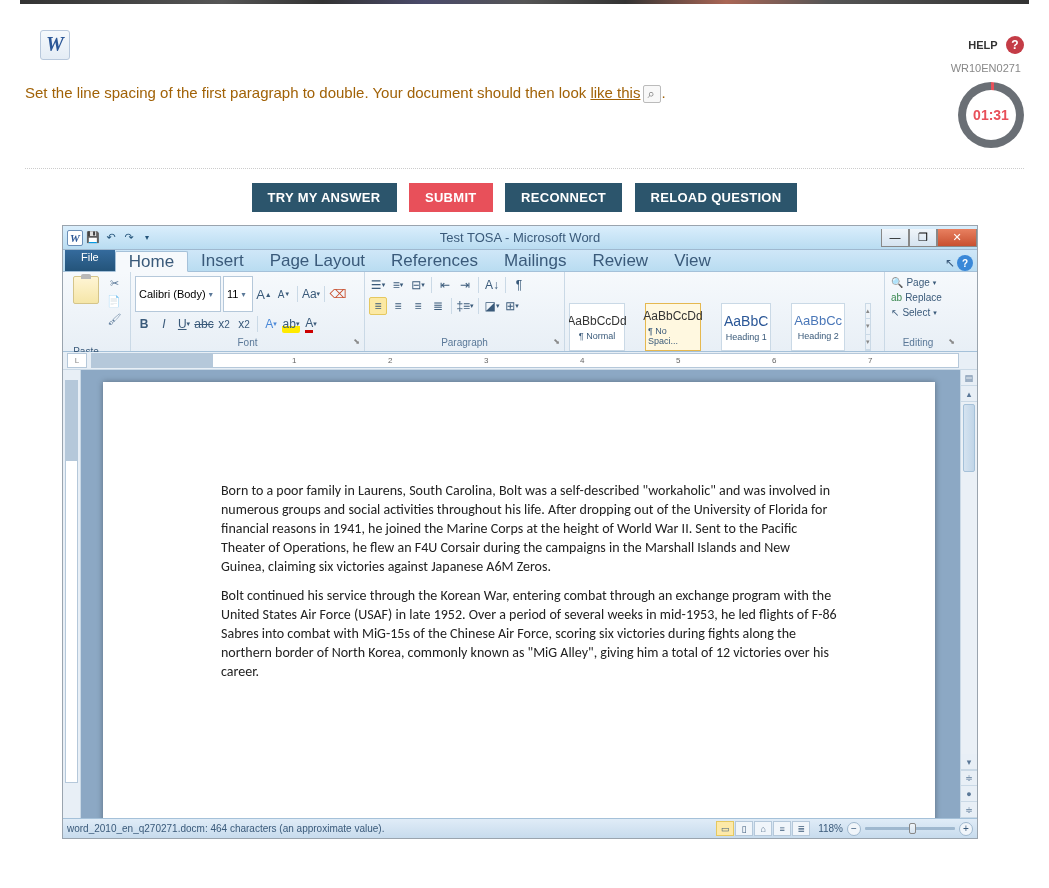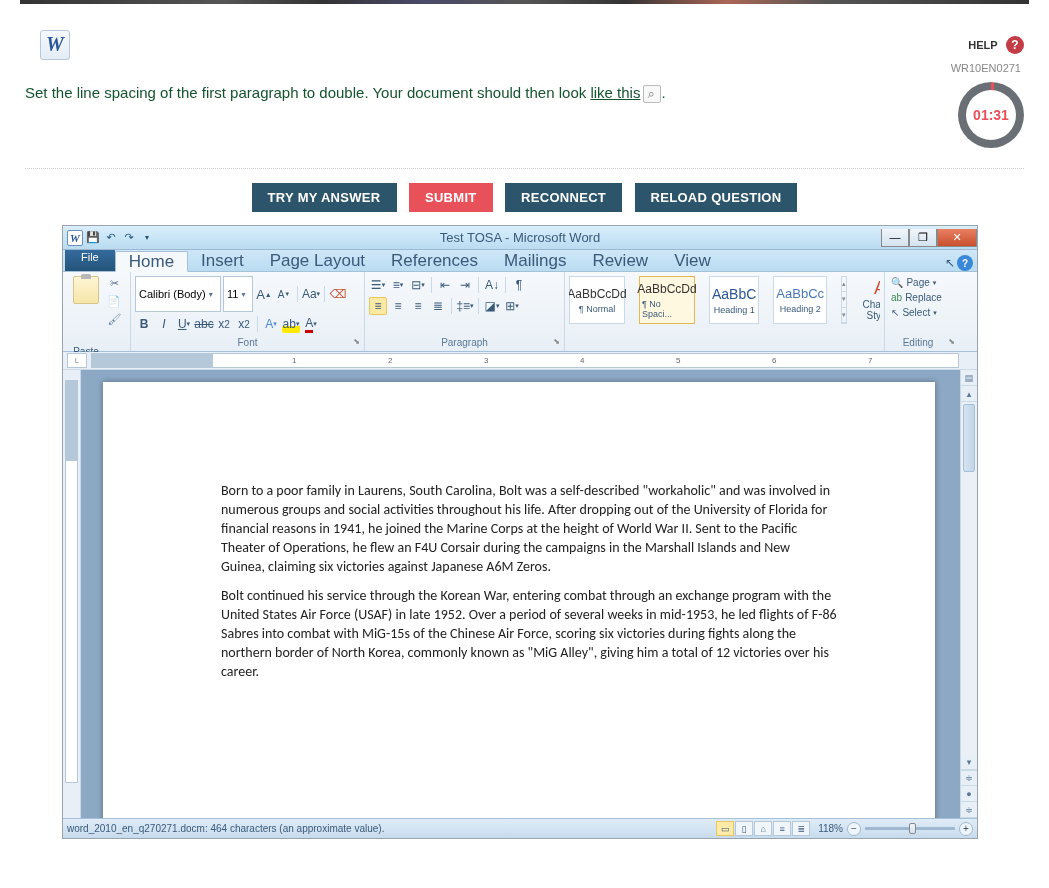--- a/index.html
+++ b/index.html
@@ -11,21 +11,21 @@
 .question-total { font-size: 18px; }
 .word-icon { display: inline-block; width: 30px; height: 30px; border: 1px solid #b8c8dc; border-radius: 3px; background: linear-gradient(#f5f9fc, #e4ecf5); vertical-align: middle; margin-left: 15px; position: relative; }
 .word-icon::after { content: "W"; font-family: "Times New Roman", serif; font-style: italic; font-weight: bold; color: #2b5797; font-size: 20px; position: absolute; top: 2px; left: 5px; }
 .help-area { position: absolute; top: 35px; right: 25px; text-align: right; }
 .help-text { font-size: 11px; font-weight: bold; color: #333; vertical-align: middle; }
 .help-badge { display: inline-block; width: 18px; height: 18px; background: #c43c46; border-radius: 50%; color: #fff; font-size: 12px; text-align: center; line-height: 18px; font-weight: bold; margin-left: 4px; vertical-align: middle; }
 .question-id { font-size: 11px; color: #888; margin-top: 8px; margin-right: 3px; }
 .timer { position: absolute; top: 82px; right: 25px; width: 66px; height: 66px; }
 .timer-ring { width: 66px; height: 66px; border-radius: 50%; background: conic-gradient(#e8505a 0deg 6deg, #6a6f75 6deg 360deg); display: flex; align-items: center; justify-content: center; }
 .timer-inner { width: 50px; height: 50px; background: #fff; border-radius: 50%; display: flex; align-items: center; justify-content: center; font-size: 14px; font-weight: bold; color: #e8505a; }
-.instruction { position: absolute; top: 84px; left: 25px; font-size: 15px; color: #14532d; }
+.instruction { position: absolute; top: 84px; left: 25px; font-size: 15px; color: #a16207; }
 .instruction .link { text-decoration: underline; }
 .mag-icon { display: inline-block; width: 18px; height: 18px; border: 1px solid #bbb; border-radius: 2px; background: #f8f8f8; vertical-align: middle; margin-left: 3px; position: relative; }
 .mag-icon::after { content: "⌕"; font-size: 13px; color: #777; position: absolute; top: 0px; left: 3px; }
 .dotted-sep { position: absolute; top: 168px; left: 25px; right: 25px; height: 0; border-top: 1px dotted #ccc; }
 .action-bar { position: absolute; top: 183px; left: 0; right: 0; text-align: center; }
 .action-btn { display: inline-block; padding: 7px 16px; font-size: 13px; font-weight: bold; color: #fff; background: #2c556c; border: none; margin: 0 4px; cursor: pointer; letter-spacing: 0.3px; }
 .action-btn.submit { background: #e8505a; }
 .word-app { position: absolute; top: 225px; left: 62px; width: 916px; height: 614px; border: 1px solid #9aa4ae; background: #fff; display: flex; flex-direction: column; font-family: "Segoe UI", Tahoma, sans-serif; font-size: 11px; }
 .title-bar { height: 24px; background: linear-gradient(#daeefc, #b9dcf1); display: flex; align-items: center; position: relative; border-bottom: 1px solid #9fb8cf; }
 .qat { display: flex; align-items: center; margin-left: 4px; gap: 2px; }
@@ -54,21 +54,21 @@
 .mini-col { display: flex; flex-direction: column; gap: 3px; padding-top: 2px; }
 .mini-icon { width: 15px; height: 15px; font-size: 11px; color: #5a7898; display: flex; align-items: center; justify-content: center; }
 .font-content { display: flex; flex-direction: column; gap: 3px; padding-top: 2px; }
 .font-row { display: flex; gap: 2px; align-items: center; }
 .combo { border: 1px solid #b5c8da; background: #fff; font-size: 11px; padding: 1px 3px; display: flex; align-items: center; height: 36px; }
 .combo .arr { color: #5a7898; font-size: 8px; margin-left: 3px; }
 .tb-btn { width: 18px; height: 18px; display: flex; align-items: center; justify-content: center; color: #3a5a7a; font-size: 12px; cursor: pointer; border-radius: 2px; }
 .tb-sep { width: 1px; height: 16px; background: #cad9e6; margin: 0 2px; }
 .para-content { display: flex; flex-direction: column; gap: 3px; padding-top: 2px; }
 .align-active { background: #fce9a4; border: 1px solid #e5c860; }
-.styles-content { display: flex; gap: 14px; align-items: flex-start; padding-top: 2px; overflow: hidden; }
+.styles-content { display: flex; gap: 20px; align-items: flex-end; padding-top: 2px; overflow: hidden; }
 .style-box { width: 56px; height: 48px; border: 1px solid #cad9e6; background: #fff; display: flex; flex-direction: column; align-items: center; justify-content: center; font-size: 9px; color: #3a5a7a; cursor: pointer; padding: 2px; }
 .style-box.selected { border: 1px solid #e5b850; background: #fff8e0; }
 .style-preview { font-size: 12px; color: #333; margin-bottom: 3px; }
 .style-preview.heading { color: #2b5797; font-size: 14px; }
 .style-preview.h2 { color: #4a77b8; font-size: 13px; }
 .style-scroll { width: 12px; height: 48px; border: 1px solid #cad9e6; display: flex; flex-direction: column; }
 .style-scroll div { flex: 1; display: flex; align-items: center; justify-content: center; font-size: 7px; color: #888; border-bottom: 1px solid #cad9e6; }
 .change-styles { width: 40px; display: flex; flex-direction: column; align-items: center; font-size: 10px; color: #3a5a7a; padding: 2px; }
 .change-styles-icon { font-size: 18px; color: #c85030; }
 .editing-content { display: flex; flex-direction: column; gap: 2px; padding-top: 2px; font-size: 10px; color: #3a5a7a; }

